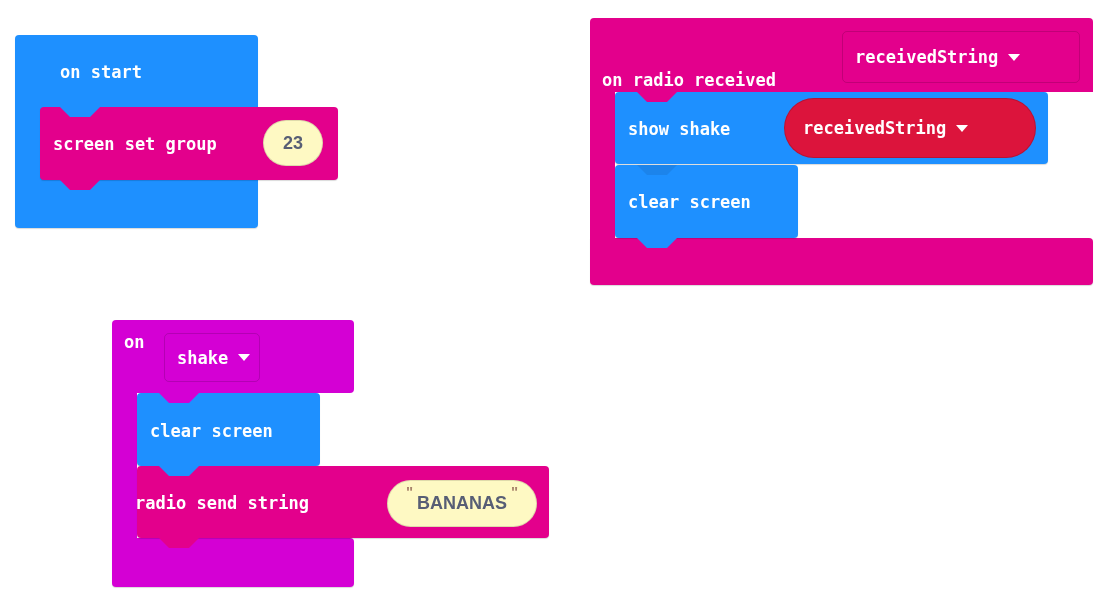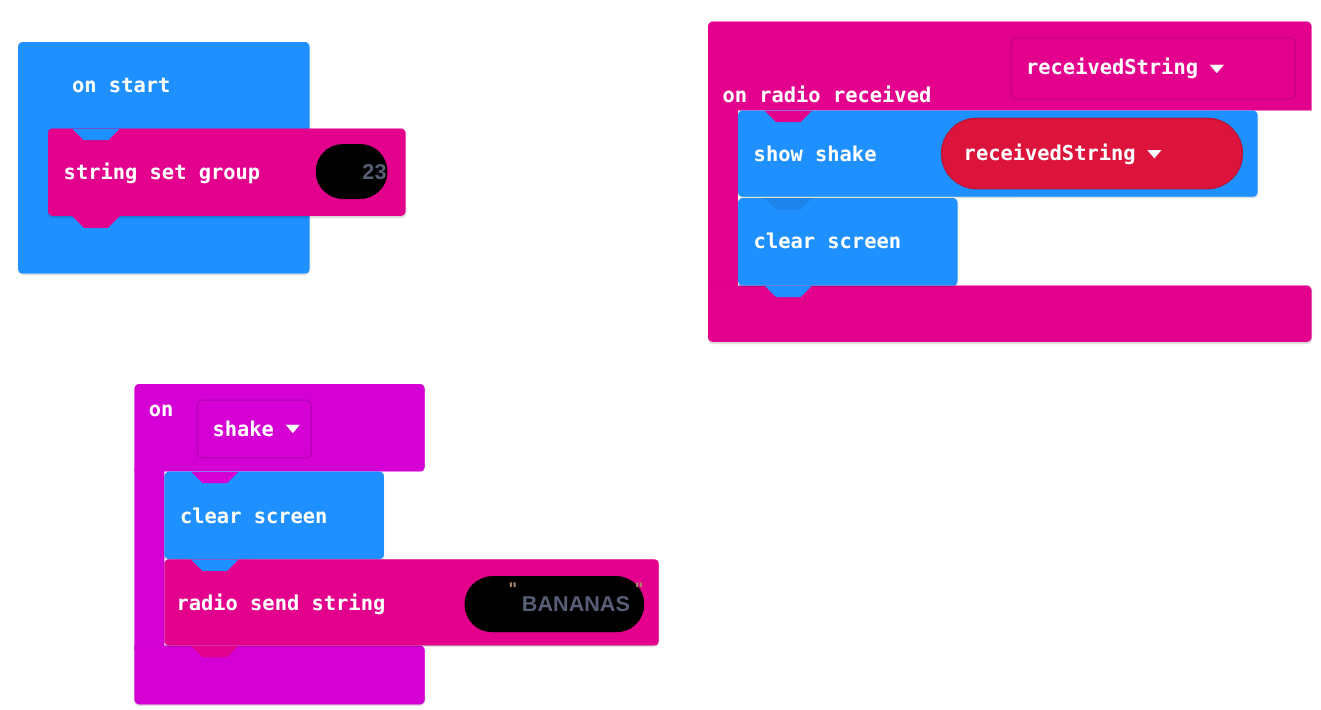--- a/index.html
+++ b/index.html
@@ -24,39 +24,39 @@
   .dropdown-field {
     position: absolute; border: 1px solid rgba(0,0,0,0.15); border-radius: 5px;
     box-sizing: border-box; color: #fff; font-weight: bold; font-size: 17px;
     display: flex; align-items: center; padding-left: 12px;
   }
   .caret {
     display: inline-block; width: 0; height: 0; margin-left: 10px;
     border-left: 6px solid transparent; border-right: 6px solid transparent; border-top: 7px solid #fff;
   }
   .pill {
-    position: absolute; background: #000000; border-radius: 24px; box-sizing: border-box;
+    position: absolute; background: #fef9c3; border-radius: 24px; box-sizing: border-box;
     border: 1px solid rgba(0,0,0,0.12);
-    display: flex; align-items: center; justify-content: flex-end;
+    display: flex; align-items: center; justify-content: center;
     color: #575e75; font-family: "Liberation Sans", sans-serif; font-weight: bold; font-size: 18px;
   }
   .quote { color: #a8846b; font-size: 15px; position: relative; top: -12px; font-family: "Liberation Sans", sans-serif; }
 </style>
 </head>
 <body>
 
 <div>
   <div class="blk shadow" style="left:15px; top:35px; width:243px; height:193px; background:#1e90ff;"></div>
   <span class="label" style="left:28px; top:62px;margin-left:32px;">on start</span>
 
   <div>
     <div class="blk shadow" style="left:40px; top:107px; width:298px; height:73px; background:#e3008c;"></div>
     <div class="notch-top" style="left:60px; top:107px; background:#1e90ff;"></div>
     <div class="notch-bottom" style="left:60px; top:180px; background:#e3008c;"></div>
-    <span class="label" style="left:53px; top:134px;">string set group</span>
+    <span class="label" style="left:53px; top:134px;">screen set group</span>
     <div class="pill" style="left:263px; top:120px; width:60px; height:46px;">
       <span>23</span>
     </div>
   </div>
 </div>
 
 <div>
 
   <div class="blk" style="left:590px; top:18px; width:503px; height:74px; background:#e3008c; border-bottom-left-radius:0; border-bottom-right-radius:0;"></div>
 
@@ -100,20 +100,20 @@
   <div>
     <div class="blk shadow" style="left:137px; top:393px; width:183px; height:73px; background:#1e90ff;"></div>
     <div class="notch-top" style="left:159px; top:393px; background:#d400d4;"></div>
     <span class="label" style="left:150px; top:421px;">clear screen</span>
   </div>
 
   <div>
     <div class="blk shadow" style="left:137px; top:466px; width:412px; height:72px; background:#e3008c;"></div>
     <div class="notch-top" style="left:159px; top:466px; background:#1e90ff;"></div>
     <div class="notch-bottom" style="left:159px; top:538px; background:#e3008c;"></div>
-    <span class="label" style="left:147px; top:493px;text-align:center;">radio send string</span>
+    <span class="label" style="left:135px; top:493px;text-align:center;">radio send string</span>
     <div class="pill" style="left:387px; top:480px; width:150px; height:47px;">
       <span class="quote">"</span>
       <span style="margin:0 4px;">BANANAS</span>
       <span class="quote">"</span>
     </div>
   </div>
 </div>
 
 </body></html>

